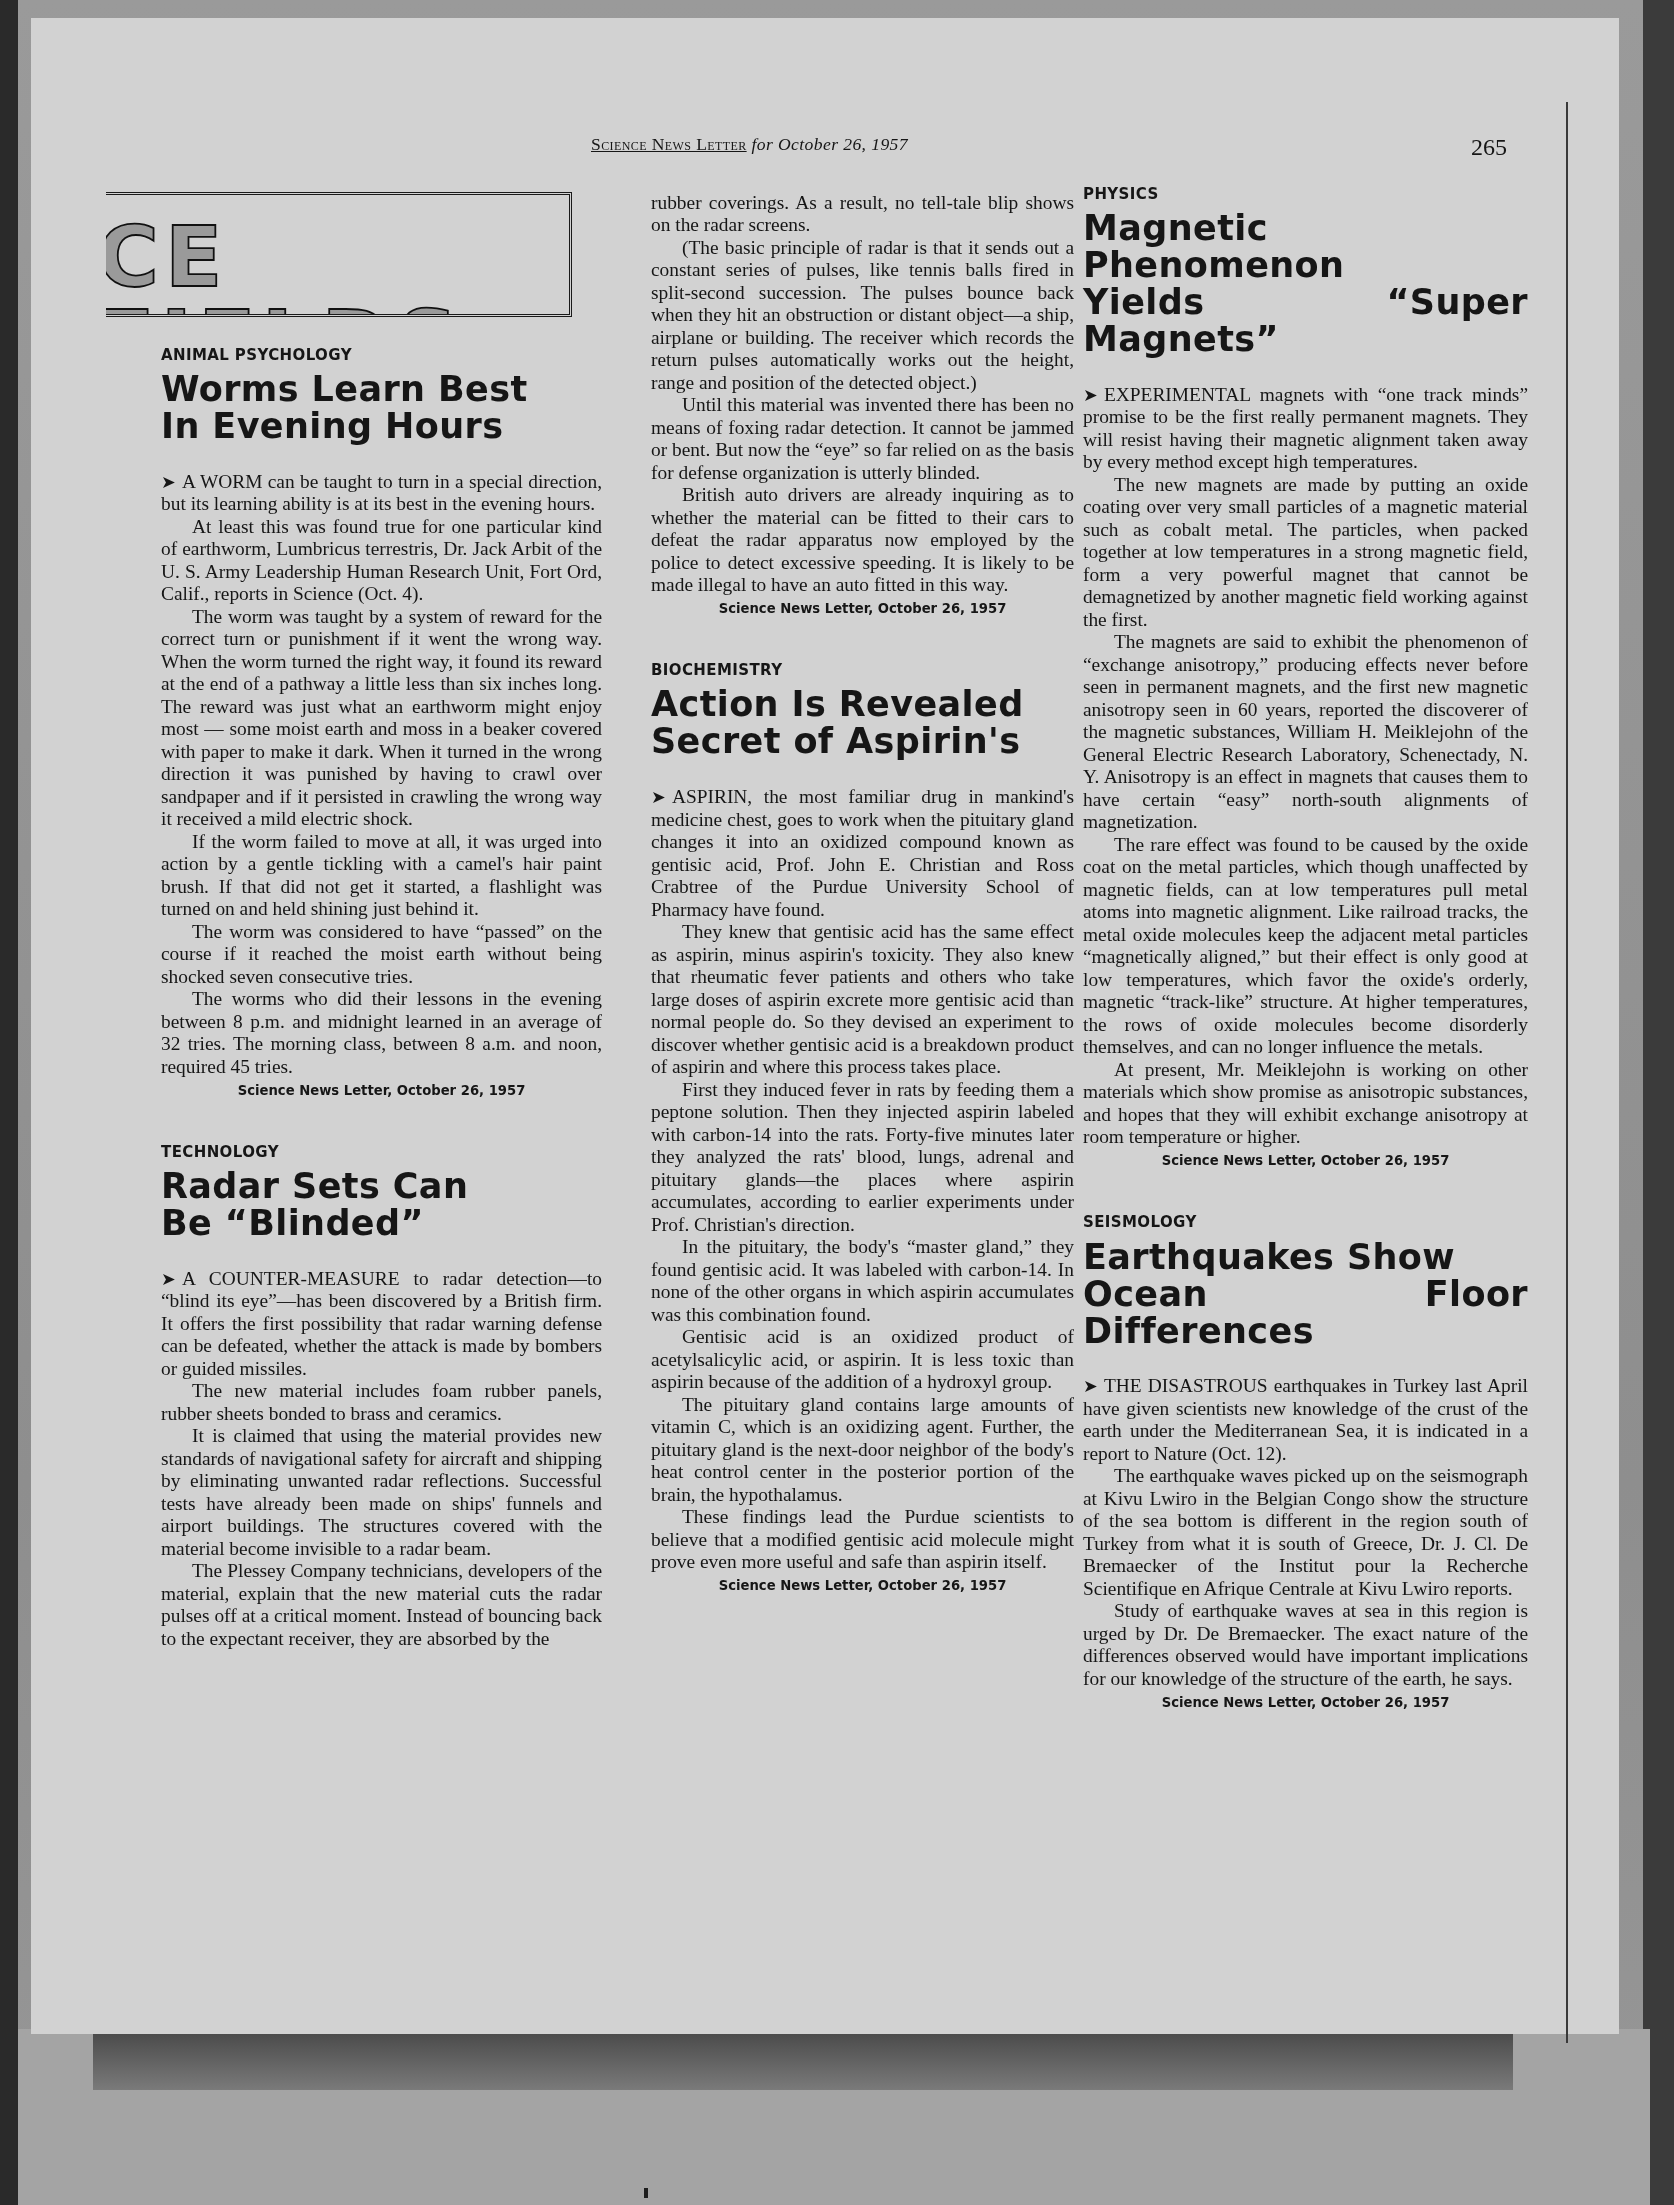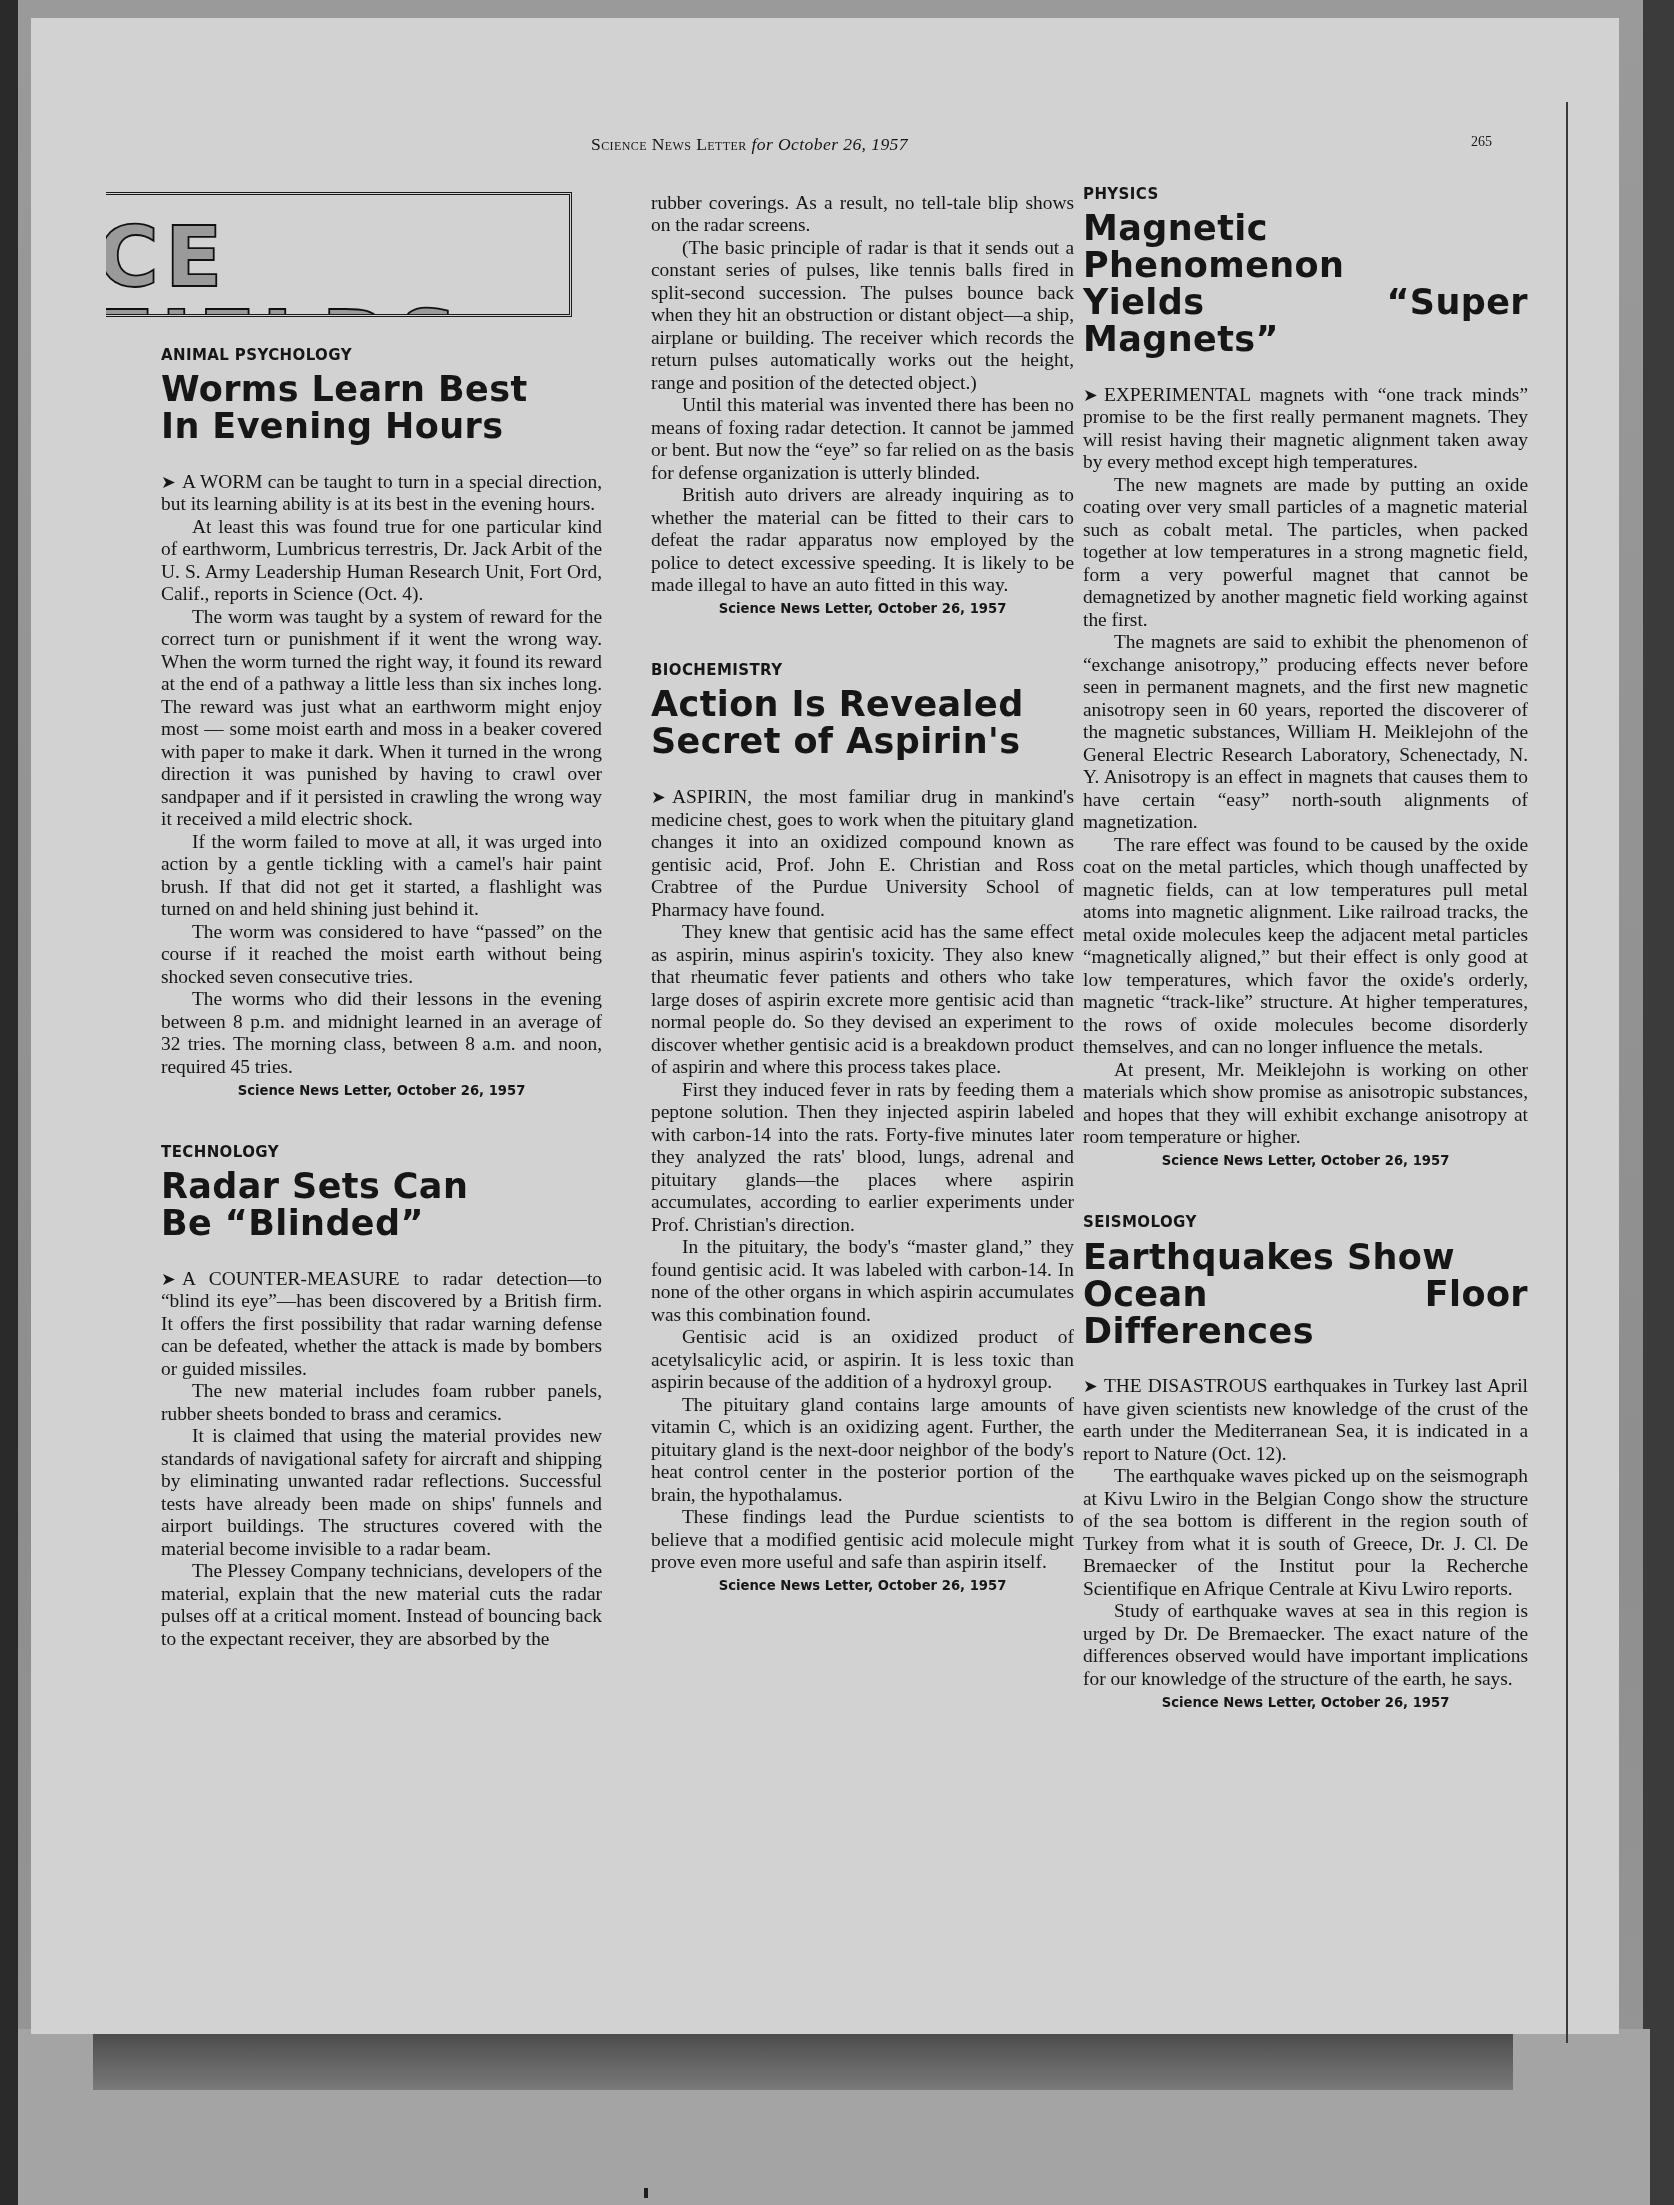--- a/index.html
+++ b/index.html
@@ -32,24 +32,24 @@
     background: #d2d2d2;
     color: #161616;
   }
   .page-rule-right {
     position: absolute; left: 1535px; top: 84px; width: 1.8px; height: 1941px; background: #3a3a3a;
   }
   .running-head {
     position: absolute; left: 560px; top: 116px; font-size: 17.6px;
     font-style: normal; letter-spacing: 0.4px;
   }
-  .running-head .sc { font-variant: small-caps; }
+  .running-head .sc { font-variant: small-caps; text-decoration: underline; }
   .running-head .it { font-style: italic; }
   .page-number {
-    position: absolute; left: 1440px; top: 116px; font-size: 14px;
+    position: absolute; left: 1440px; top: 116px; font-size: 24px;
   }
   .banner {
     position: absolute; left: 75px; top: 174px; width: 463px; height: 119px;
     border: 3.5px double #1a1a1a; border-left: none;
     overflow: hidden;
   }
   .banner-text {
     position: absolute; left: -8.8px; top: 20px;
     font-family: "DejaVu Sans", sans-serif; font-weight: bold;
     font-size: 84px; letter-spacing: 6.2px; color: #262626;

